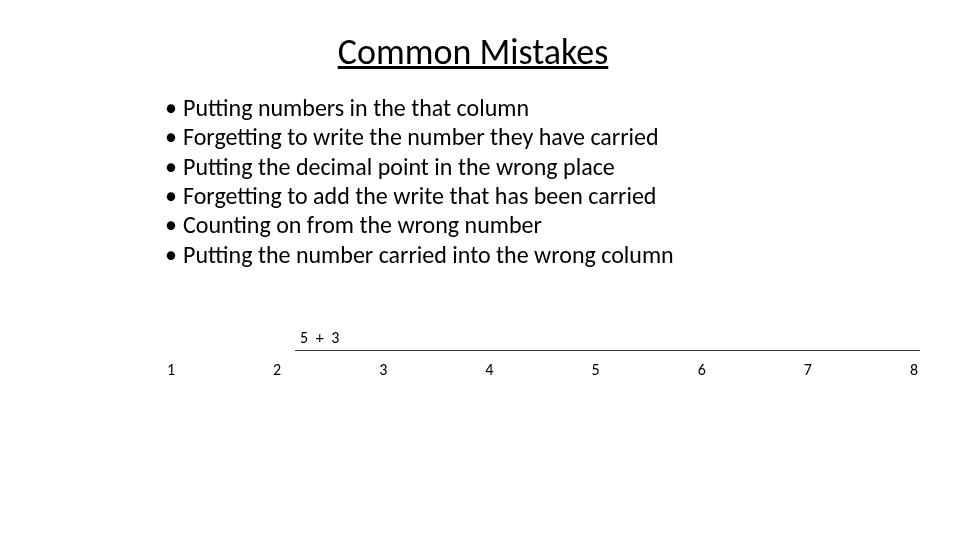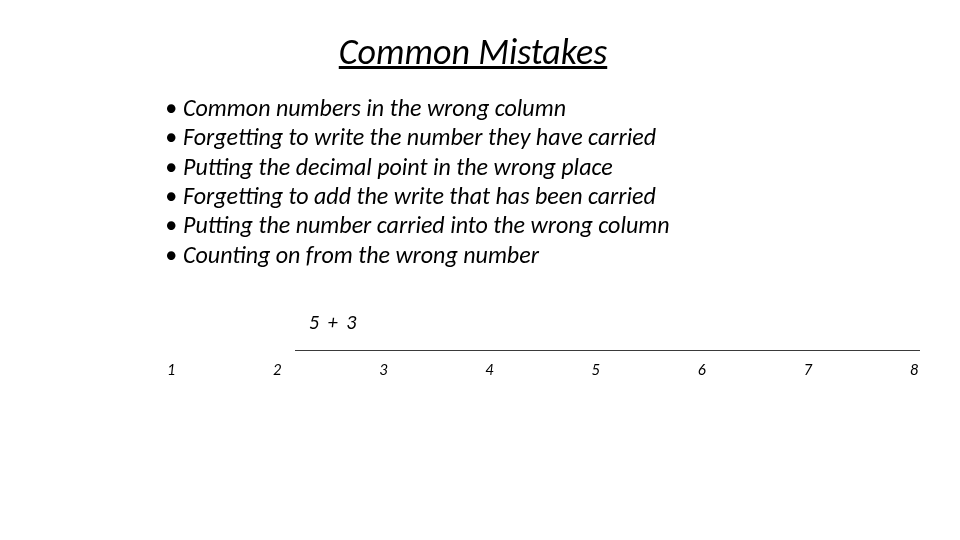--- a/index.html
+++ b/index.html
@@ -1,42 +1,42 @@
 <!DOCTYPE html>
 <html><head>
 <meta charset="utf-8">
 <style>
   * { margin: 0; padding: 0; box-sizing: border-box; }
   html, body { width: 960px; height: 540px; background: #fff; font-family: Calibri, "Segoe UI", Arial, sans-serif; color: #000; }
-  .slide { width: 960px; height: 420px; position: relative; padding: 30px 94px 0 80px; font-style: italic; }
+  .slide { width: 960px; height: 420px; position: relative; padding: 30px 94px 0 80px; }
   .title { font-size: 36px; text-decoration: underline; text-align: center; margin-bottom: 20px; font-weight: 400; }
   .bullets { margin-left: 85px; margin-right: 60px; }
   .bullets li { list-style: none; position: relative; font-size: 24px; line-height: 1.18; margin-bottom: 1px; padding-left: 18px; }
   .bullets li::before { content: "•"; position: absolute; left: 0; top: 0; }
   .diagram { position: absolute; left: 165px; right: 40px; bottom: 30px; height: 90px; }
   .dline { position: absolute; left: 0; right: 0; top: 50px; height: 0; border-top: 1px solid #3a3a3a; }
   .dline .leftpad { position: absolute; left: 0; width: 130px; top: -1px; border-top: 2px solid #fff; }
   .nums { position: absolute; left: 0; right: 0; top: 60px; display: flex; justify-content: space-between; font-size: 16px; }
   .nums span { width: 12px; text-align: center; }
-  .expr { position: absolute; left: 135px; top: 10px; font-size: 20px; letter-spacing: 2px; margin-left: 9px; }
+  .expr { position: absolute; left: 135px; top: 28px; font-size: 16px; letter-spacing: 2px; }
 </style>
 </head>
 <body>
 
 <div class="slide">
 
   <h1 class="title">Common Mistakes</h1>
 
   <ul class="bullets">
-    <li>Common numbers in the wrong column</li>
+    <li>Putting numbers in the that column</li>
     <li>Forgetting to write the number they have carried</li>
     <li>Putting the decimal point in the wrong place</li>
     <li>Forgetting to add the write that has been carried</li>
+    <li>Counting on from the wrong number</li>
     <li>Putting the number carried into the wrong column</li>
-    <li>Counting on from the wrong number</li>
   </ul>
 
   <div class="diagram">
     <div class="expr">5 + 3</div>
     <div class="dline">
       <div class="leftpad"></div>
     </div>
     <div class="nums">
       <span>1</span>
       <span>2</span>

